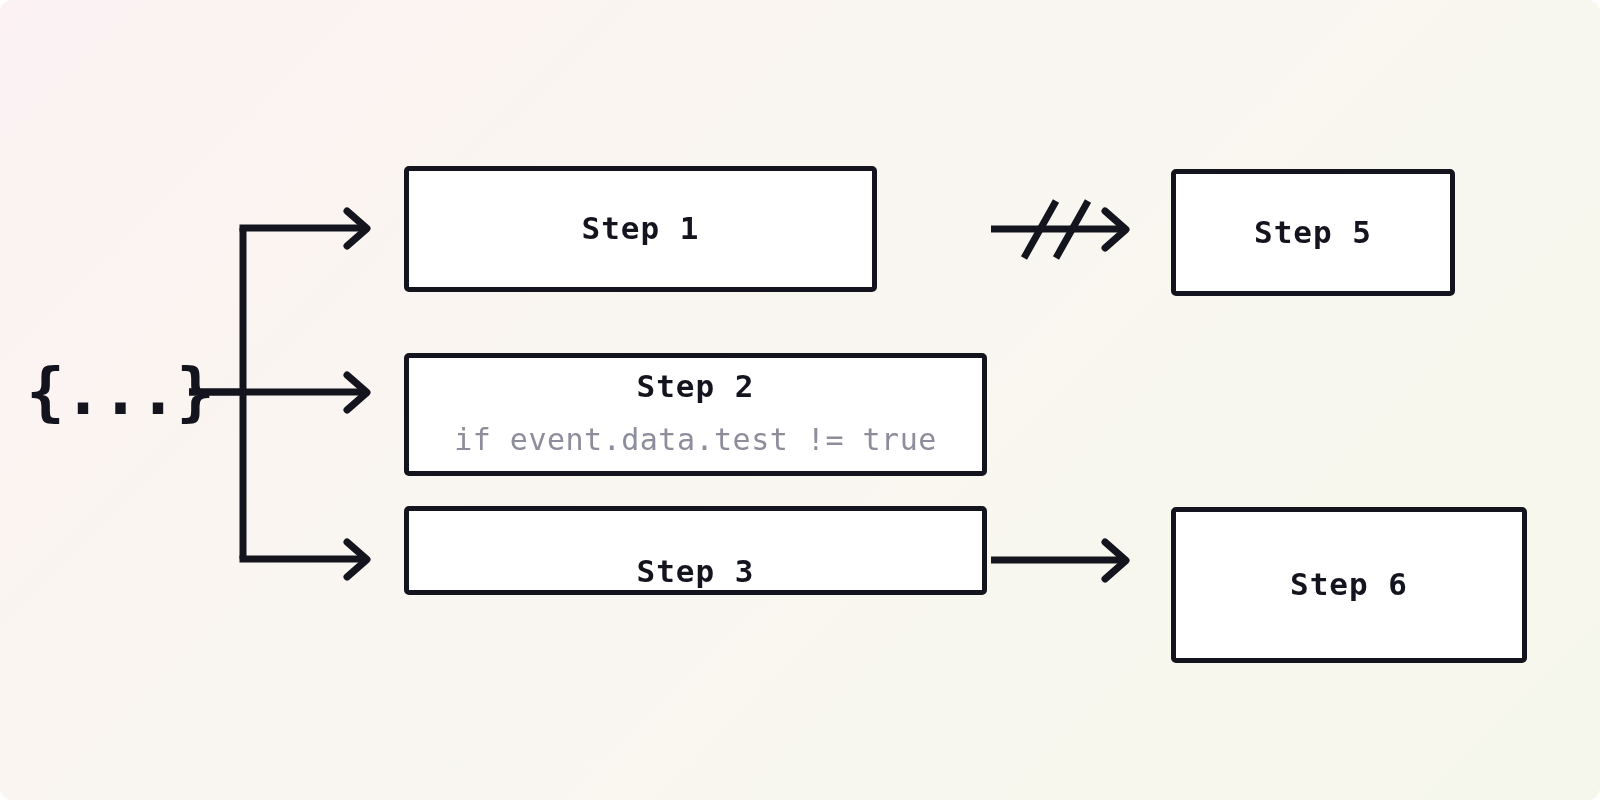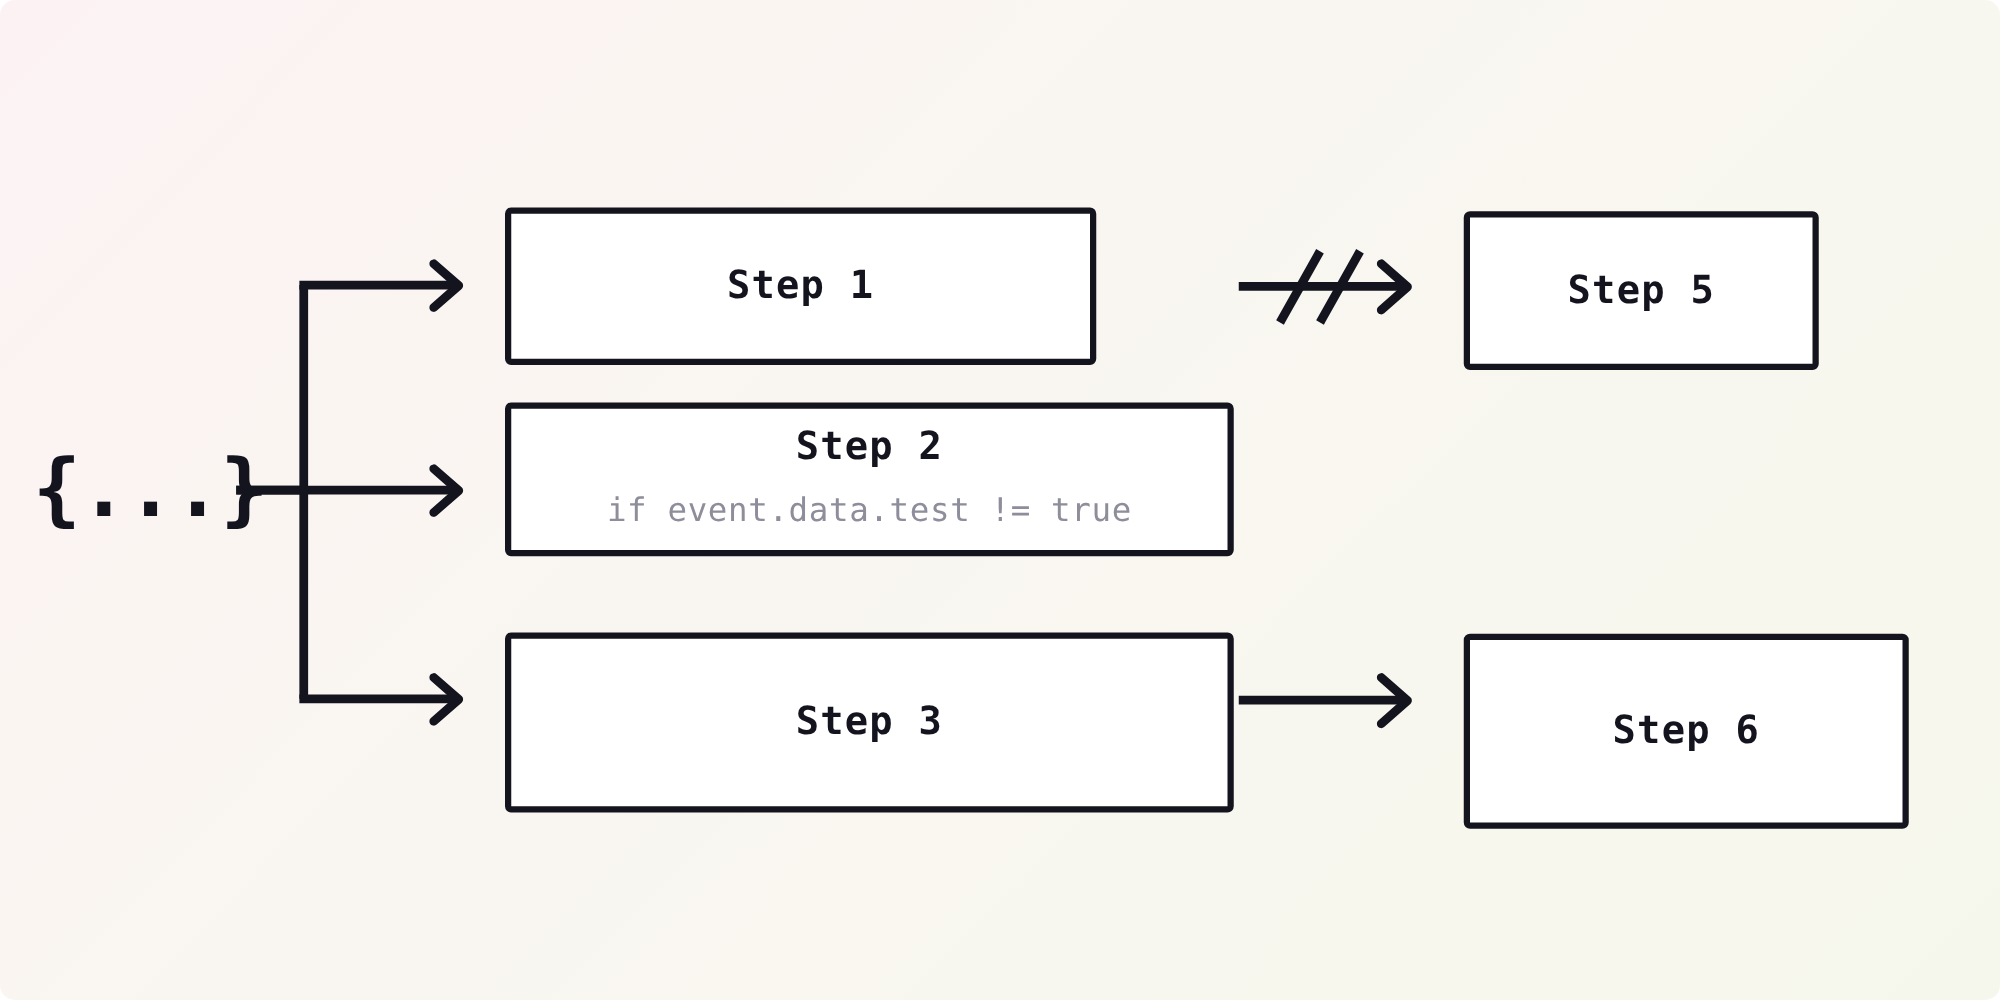--- a/index.html
+++ b/index.html
@@ -68,33 +68,33 @@
     font-size: 31px;
     font-weight: 700;
     color: #14141e;
     letter-spacing: 1px;
     line-height: 1.15;
     white-space: nowrap;
   }
 
   .step-subtitle {
     font-family: "DejaVu Sans Mono", monospace;
-    font-size: 26px;
+    font-size: 30px;
     font-weight: 400;
     color: #8d8d9b;
     letter-spacing: 0.5px;
     line-height: 1.2;
     margin-top: 18px;
     white-space: nowrap;
   }
 
   
   #box-step-1 { left: 404px;  top: 166px; width: 473px;  height: 126px; }
-  #box-step-2 { left: 404px;  top: 322px; width: 583px;  height: 123px; }
-  #box-step-3 { left: 404px;  top: 506px; width: 583px;  height: 144px; }
+  #box-step-2 { left: 404px;  top: 353px; width: 583px;  height: 123px; }
+  #box-step-3 { left: 404px;  top: 506px; width: 583px;  height: 89px; justify-content: flex-end; }
   #box-step-5 { left: 1171px; top: 169px; width: 284px;  height: 127px; }
   #box-step-6 { left: 1171px; top: 507px; width: 356px;  height: 156px; }
 
   
   #box-step-2 .step-title { margin-top: -2px; }
 
   
   #wires {
     position: absolute;
     left: 0;

